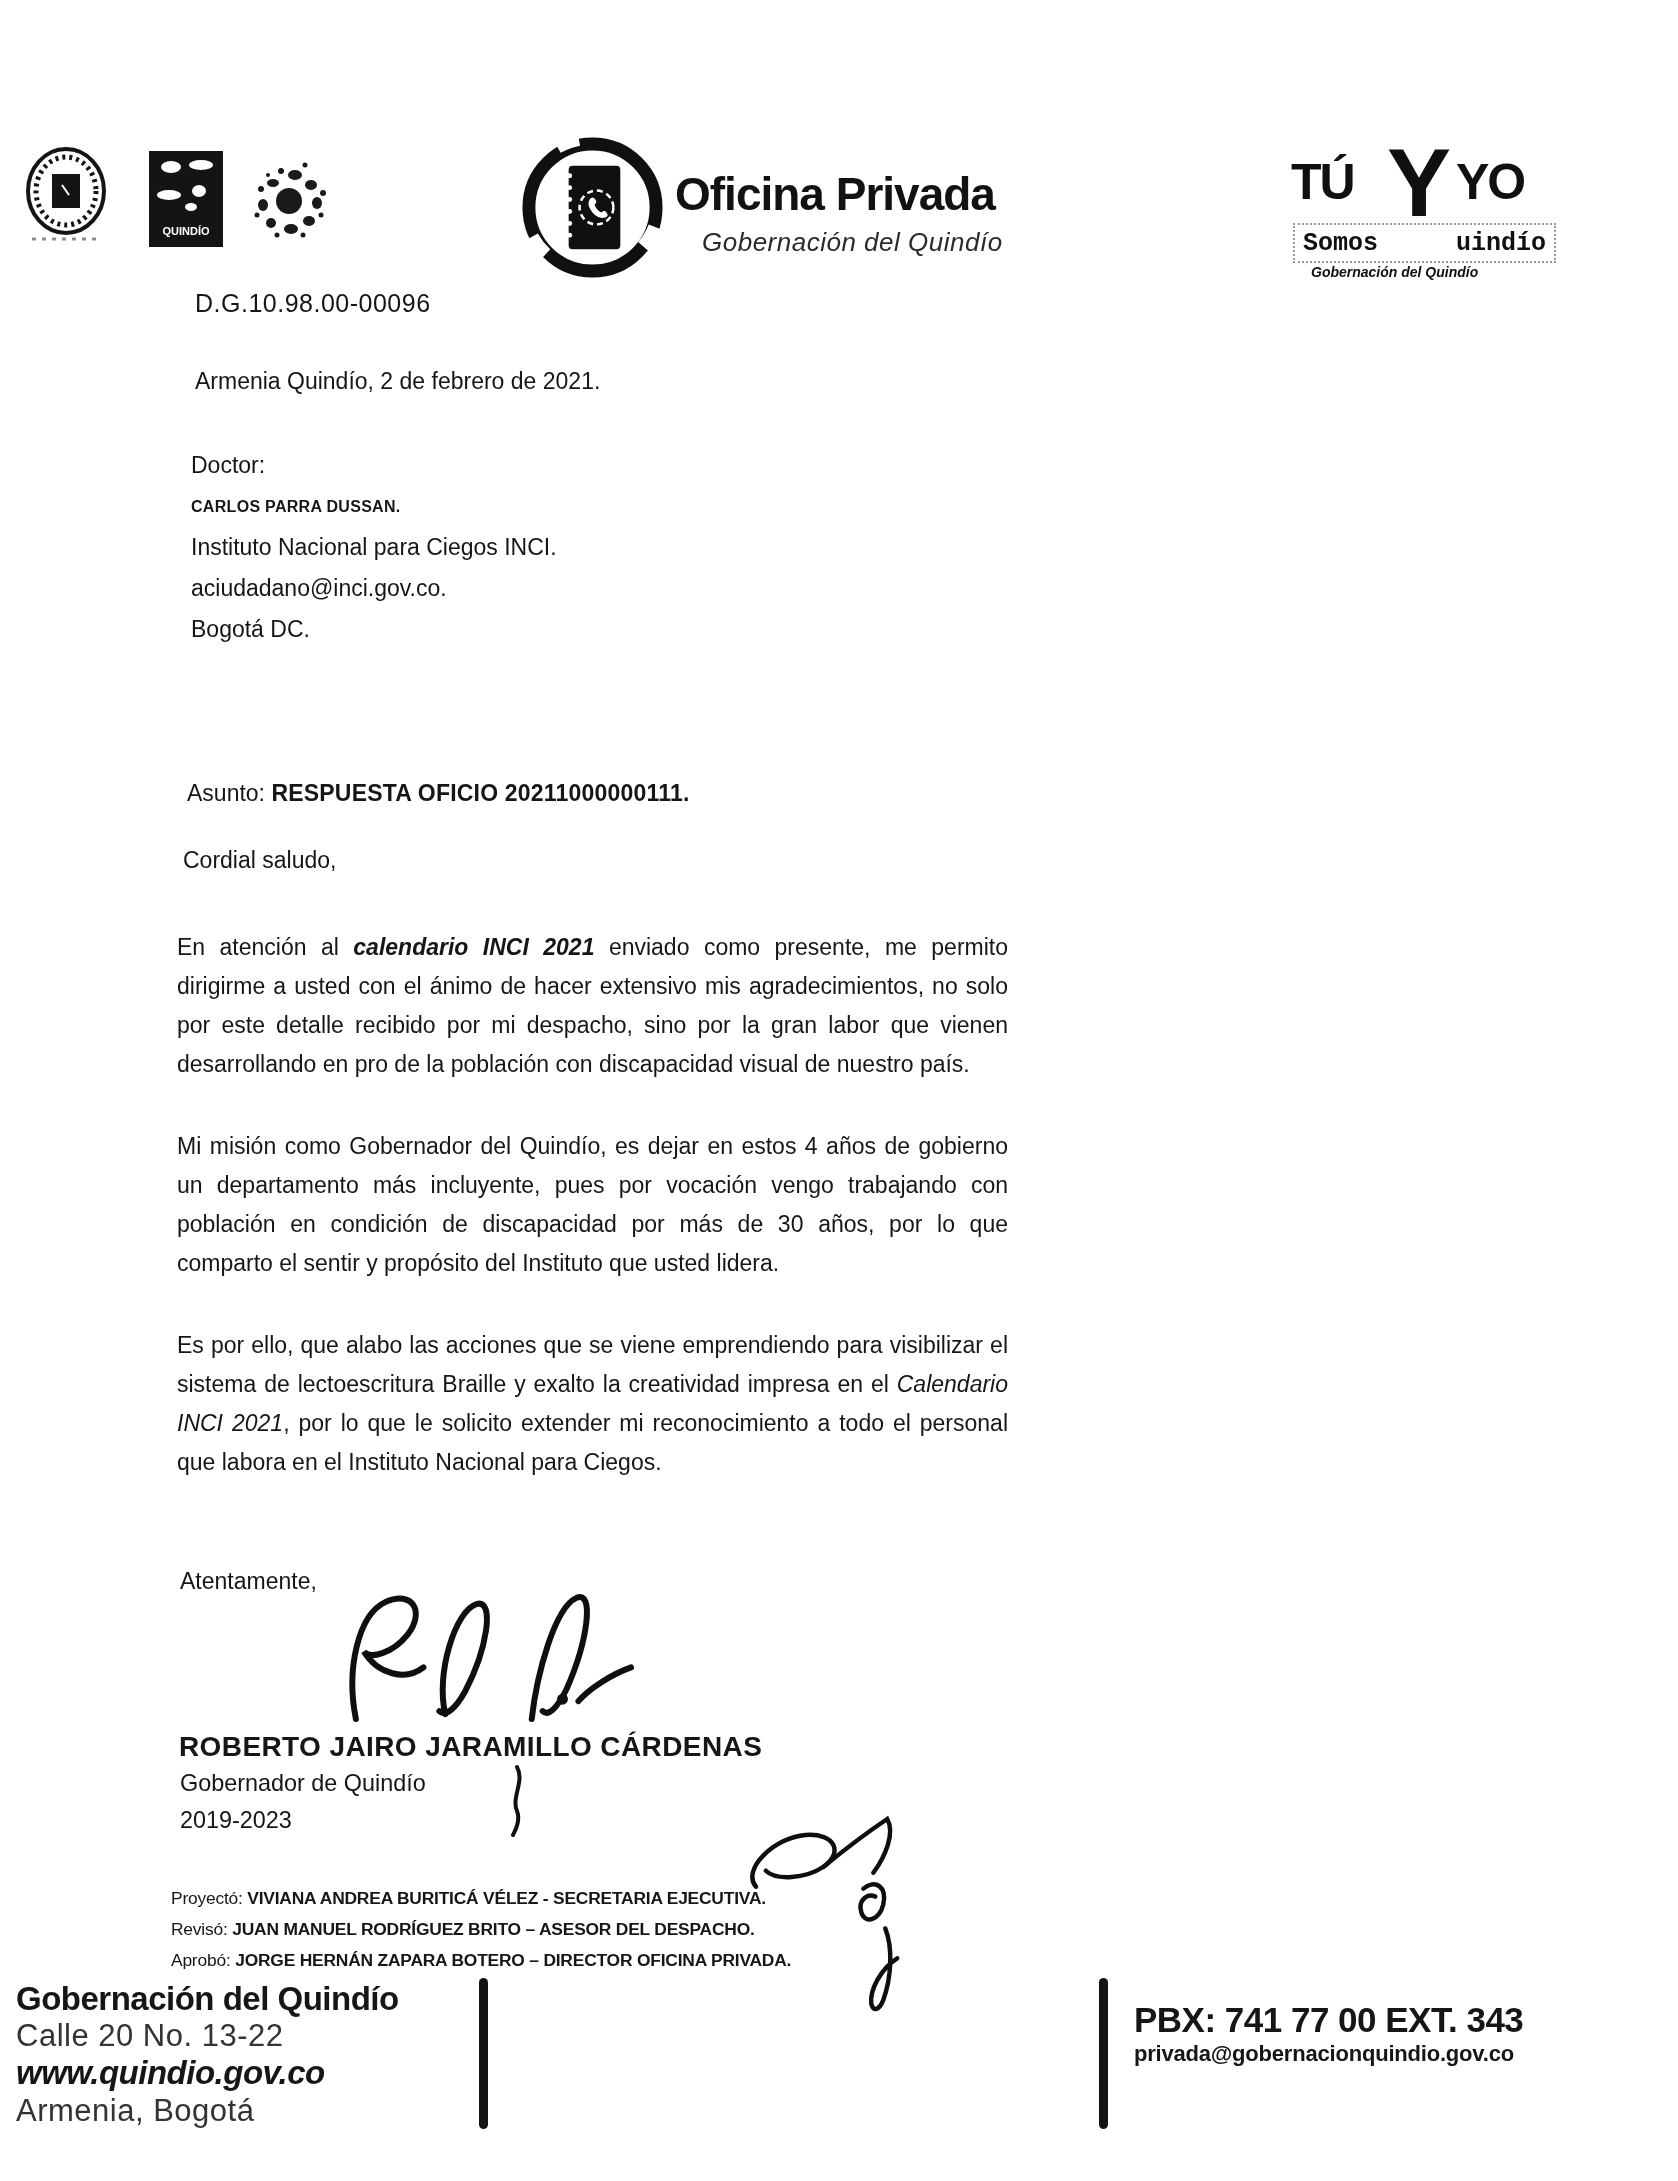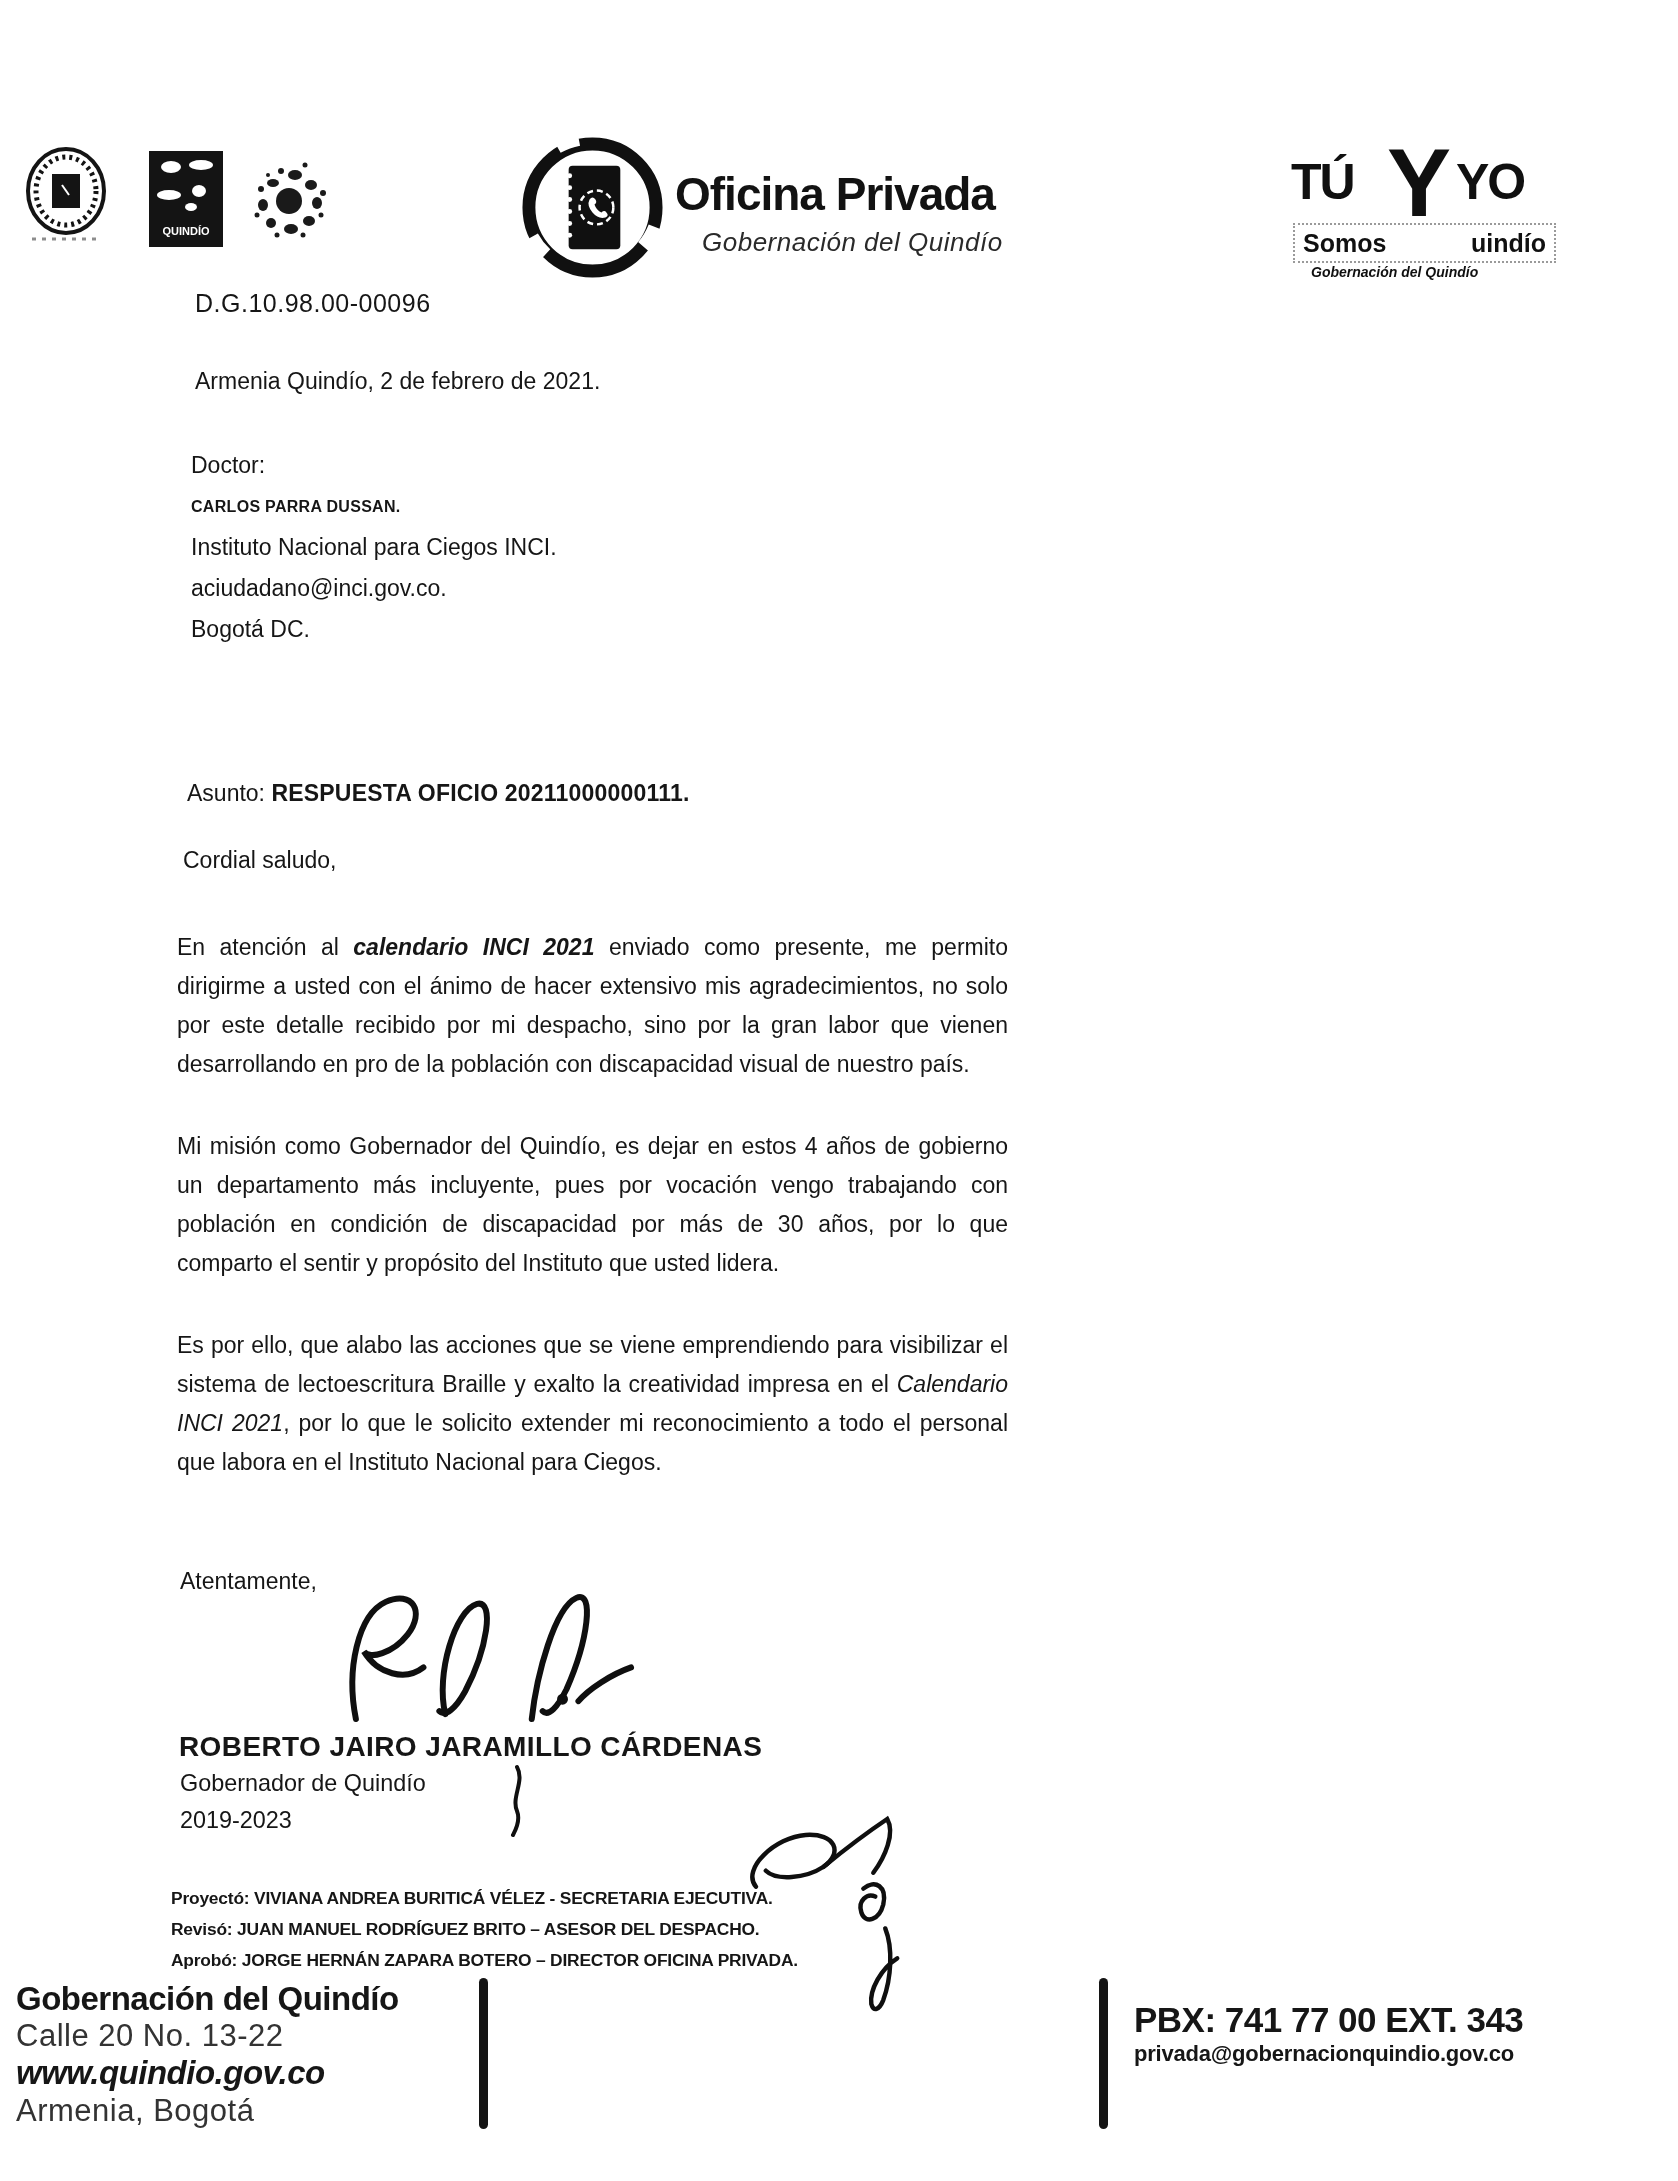--- a/index.html
+++ b/index.html
@@ -12,38 +12,38 @@
     overflow:hidden;
   }
   .abs{position:absolute;}
   
   .seal-svg, .shield-svg, .emblem-svg{display:block;}
   .office-title{font-size:46px;font-weight:800;letter-spacing:-1px;color:#121212;}
   .office-sub{font-size:26px;font-style:italic;color:#2a2a2a;letter-spacing:0.5px;}
   .brand{width:269px;height:139px;}
   .brand-big{font-size:50px;font-weight:900;letter-spacing:-2px;color:#101010;}
   .brand-y{font-size:96px;font-weight:900;color:#101010;line-height:1;}
-  .brand-box{border:2px dotted #9a9a9a;display:flex;justify-content:space-between;align-items:center;padding:1px 8px;}
+  .brand-box{border:2px dotted #9a9a9a;display:flex;justify-content:space-between;align-items:center;padding:1px 8px;font-family:Liberation Mono, monospace;}
   .brand-small{font-size:25px;font-weight:800;letter-spacing:0;color:#101010;}
   .brand-sub{font-size:14px;font-weight:800;font-style:italic;color:#101010;}
   
   .ref{font-size:25px;letter-spacing:0.5px;}
   .line{font-size:23px;}
   .recipient div{line-height:41px;font-size:23px;}
   .recipient .rec-name{font-weight:bold;font-size:16px;letter-spacing:0.3px;}
   .subject{font-size:23px;}
   .subject b{font-weight:bold;letter-spacing:0.2px;}
   .bodycol{width:831px;}
   .body-par{margin:0 0 43px 0;text-align:justify;font-size:23px;line-height:39px;color:#161616;}
   .body-par .bi{font-weight:bold;font-style:italic;}
   .body-par .it{font-style:italic;}
   .signer-name{font-size:28px;font-weight:bold;letter-spacing:0.4px;}
   .signer-line{font-size:23.4px;}
   .trailer-row{font-size:17.4px;line-height:31px;letter-spacing:-0.2px;white-space:nowrap;}
-  .trailer-row .tl{font-weight:700;}
+  .trailer-row .tl{font-weight:400;}
   .trailer-row .tt{font-weight:800;}
   
   .f-divider{width:9px;height:151px;background:#141414;border-radius:5px;}
   .f-col1 .n{font-size:33px;font-weight:800;letter-spacing:-0.5px;line-height:37px;}
   .f-col1 .a{font-size:31px;font-weight:400;color:#333;line-height:37px;letter-spacing:0.5px;}
   .f-col1 .w{font-size:33px;font-weight:800;font-style:italic;letter-spacing:-0.5px;line-height:38px;}
   .f-col2 .t{font-size:32px;font-weight:800;letter-spacing:-0.5px;line-height:38px;}
   .f-col2 .l{font-size:31px;font-weight:400;color:#2e2e2e;line-height:37px;letter-spacing:0.3px;}
   .f-col2 .u{font-weight:800;font-style:italic;color:#141414;}
   .f-col3 .p{font-size:35px;font-weight:800;letter-spacing:-0.5px;line-height:40px;}

